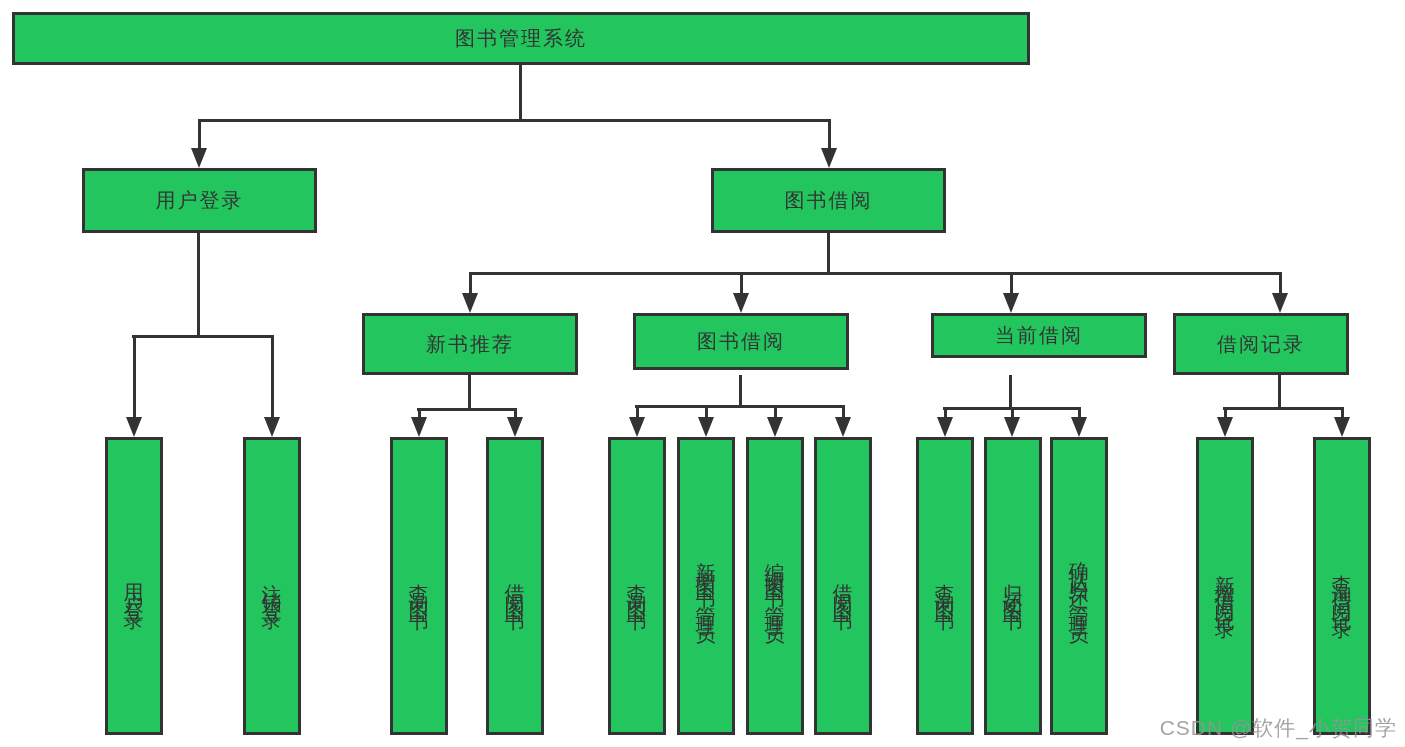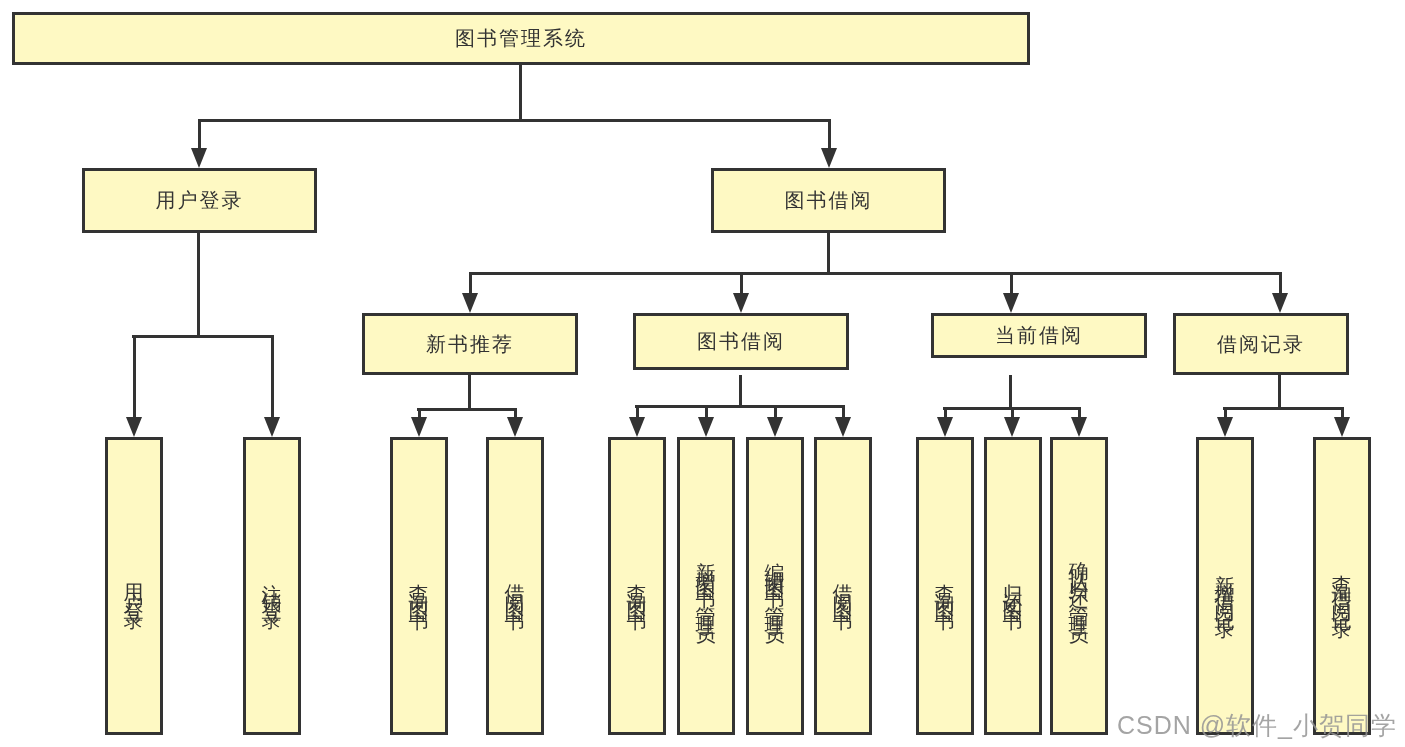--- a/index.html
+++ b/index.html
@@ -8,21 +8,21 @@
     width:1405px;height:747px;
     background:#ffffff;
     font-family:"Liberation Sans", sans-serif;
     color:#333;
     overflow:hidden;
   }
   .node{
     position:absolute;
     box-sizing:border-box;
     border:3px solid #333;
-    background:#fef9c3;
+    background:#22c55e;
     display:flex;
     align-items:center;
     justify-content:center;
     font-size:20px;
     letter-spacing:2px;
     color:#333;
   }
   .leaf{
     top:437px;width:58px;height:298px;
   }
@@ -49,21 +49,21 @@
   .cline{position:absolute;background:#333;}
   .ahead{
     position:absolute;width:0;height:0;
     border-left:8px solid transparent;
     border-right:8px solid transparent;
     border-top:20px solid #333;
   }
   .watermark{
     position:absolute;
     right:8px;bottom:5px;
-    font-size:25px;
+    font-size:21px;
     color:rgba(148,148,148,0.85);
     letter-spacing:1px;
     z-index:5;
     white-space:nowrap;
   }
 </style>
 </head>
 <body>
 
 <div id="canvas">

